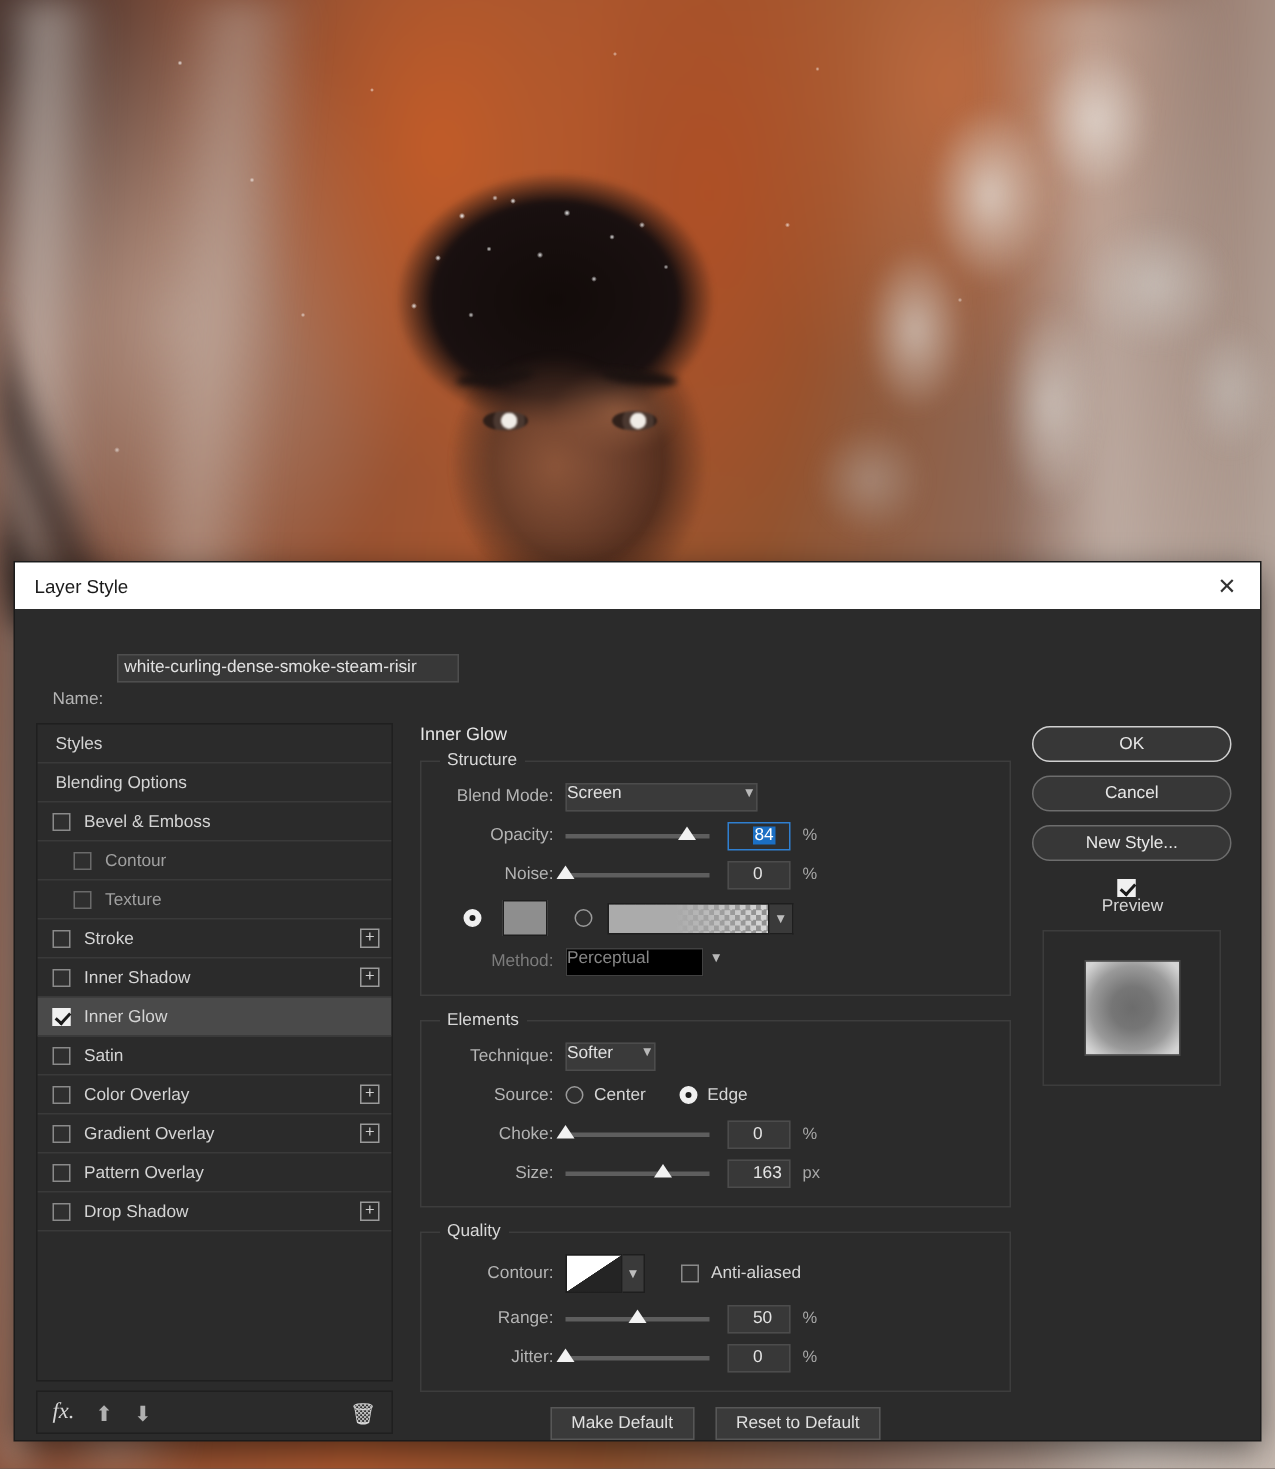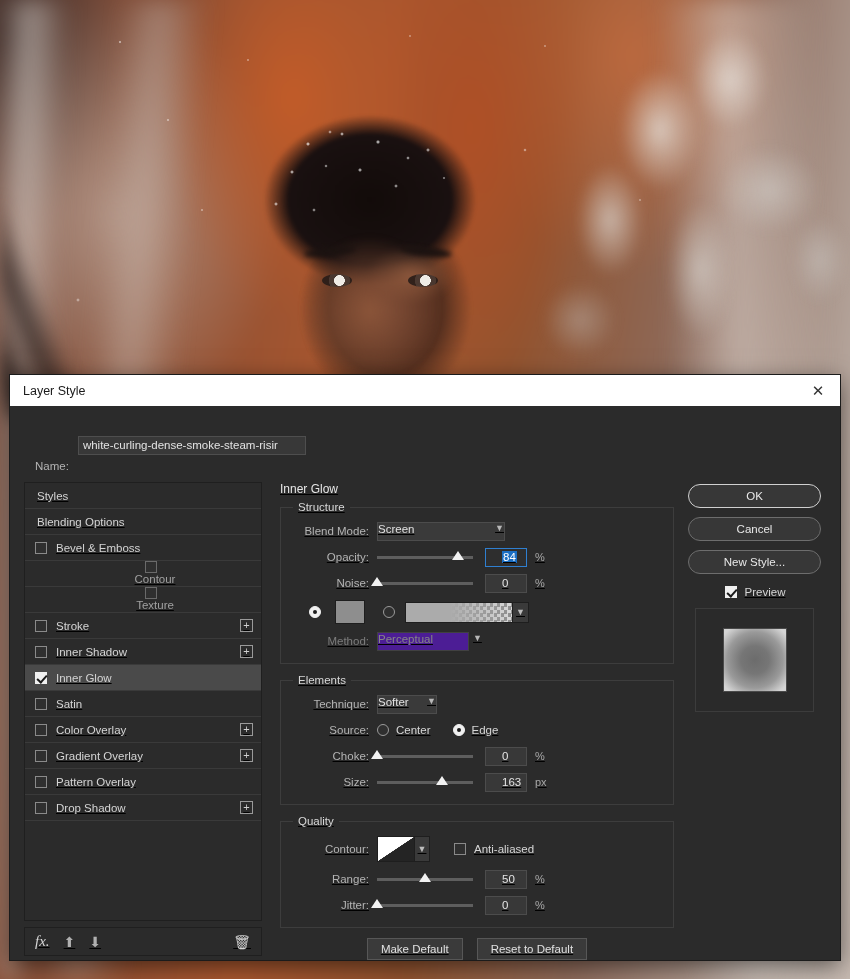--- a/index.html
+++ b/index.html
@@ -161,21 +161,21 @@
     border: 1px solid #4e4e4e;
     color: #e2e2e2;
     font-size: 11.5px;
     padding: 0 4px;
     line-height: 17px;
     overflow: hidden; white-space: nowrap;
     font-family: "Liberation Sans", sans-serif;
   }
 
   
-  .cols { display: flex; padding: 0 14px 0 14px; gap: 0; text-decoration: underline; }
+  .cols { display: flex; padding: 0 14px 0 14px; gap: 0; }
 
   
   .left-col { width: 238px; position: relative; }
   .styles-list {
     border: 1px solid #1f1f1f;
     background: #2b2b2b;
     height: 439px;
     overflow: hidden;
   }
   .style-row {
@@ -209,21 +209,21 @@
   }
   .cb.dim { border-color: #6a6a6a; }
   .plus {
     margin-left: auto; margin-right: 8px;
     width: 13px; height: 13px;
     border: 1px solid #9a9a9a;
     color: #d0d0d0; font-size: 11px; line-height: 11px;
     text-align: center;
     cursor: pointer;
   }
-  .style-row.dimtext { color: #a0a0a0; flex-direction: column; }
+  .style-row.dimtext { color: #a0a0a0; }
 
   .fx-bar {
     margin-top: 6px;
     border: 1px solid #1f1f1f;
     height: 29px;
     display: flex; align-items: center;
     padding: 0 10px;
     background: #2b2b2b;
   }
   .fx-icon { font-style: italic; font-family: "Liberation Serif", serif; color: #d6d6d6; font-size: 15px; margin-right: 14px; cursor: pointer; }
@@ -247,21 +247,21 @@
   .lbl { color: #b4b4b4; font-size: 11.5px; text-align: right; width: 78px; margin-right: 8px; flex: 0 0 auto; }
   .lbl.dim { color: #7c7c7c; }
 
   .sel {
     height: 19px; background: #3a3a3a; border: 1px solid #4c4c4c;
     color: #e0e0e0; font-size: 11.5px;
     display: flex; align-items: flex-start;
     padding: 0 0; cursor: pointer; position: relative;
   }
   .sel .cv { margin-left: auto; padding-left: 12px; color: #b8b8b8; font-size: 9px; }
-  .sel.dim { color: #868686; background: #4c1d95; border-color: #414141; gap: 28px; }
+  .sel.dim { color: #868686; background: #000000; border-color: #414141; gap: 28px; }
 
   .track {
     width: 96px; height: 3px; background: #5e5e5e;
     position: relative; margin-right: 12px;
   }
   .thumb {
     position: absolute; top: -5px;
     width: 0; height: 0;
     border-left: 6px solid transparent;
     border-right: 6px solid transparent;
@@ -332,21 +332,21 @@
 
   
   .right-col { width: 148px; padding-left: 14px; padding-top: 2px; }
   .rbtn {
     width: 133px; height: 24px; margin-bottom: 9px;
     background: #373737; border: 1px solid #6d6d6d; border-radius: 12px;
     color: #e8e8e8; font-size: 11.5px; cursor: pointer;
     font-family: "Liberation Sans", sans-serif;
   }
   .rbtn.primary { border-color: #d0d0d0; }
-  .prev-row { display: flex; align-items: center; justify-content: center; margin: 3px 0 10px 0; }
+  .prev-row { display: flex; align-items: center; justify-content: center; margin: 3px 0 10px 0; flex-direction: column; }
   .prev-row .cb2 { margin-left: 0; }
   .cb2.checked { background: #f0f0f0; border-color: #f0f0f0; }
   .cb2.checked::after {
     content: ""; position: absolute; left: 3px; top: 0px;
     width: 4px; height: 8px;
     border: solid #1a1a1a; border-width: 0 2px 2px 0;
     transform: rotate(42deg);
   }
   .preview-panel {
     width: 119px; height: 104px;

